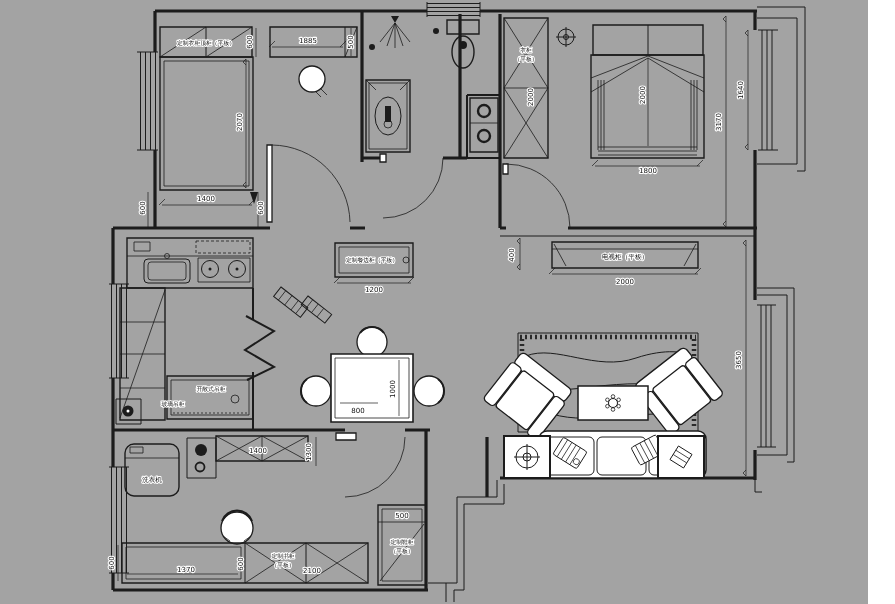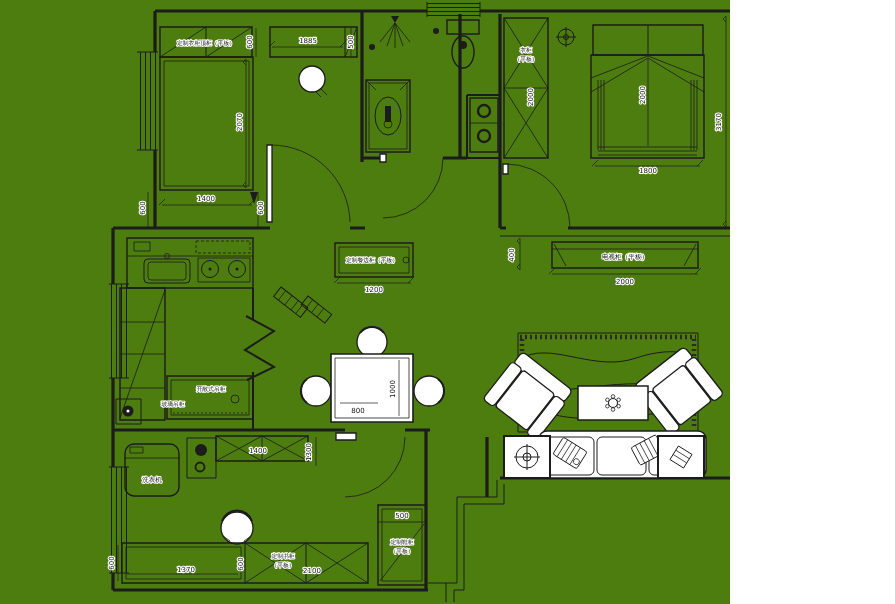--- a/index.html
+++ b/index.html
@@ -1,16 +1,16 @@
 <!DOCTYPE html>
 <html><head>
 <meta charset="utf-8">
 <style>
   html,body{margin:0;padding:0;background:#fff;}
-  .stage{width:730px;height:604px;position:relative;background:#4d7c0f;overflow:hidden;text-decoration:underline;}
+  .stage{width:868px;height:604px;position:relative;background:#a3a3a3;overflow:hidden;text-decoration:underline;}
   svg{display:block;}
   svg *{vector-effect:non-scaling-stroke;}
   .w  {stroke:#1c1c1c;stroke-width:3.2;fill:none;stroke-linecap:butt;}
   .w2 {stroke:#1c1c1c;stroke-width:2;fill:none;}
   .t  {stroke:#1c1c1c;stroke-width:1.4;fill:none;}
   .t2 {stroke:#1c1c1c;stroke-width:1;fill:none;}
   .f  {stroke:#1c1c1c;stroke-width:0.8;fill:none;}
   .d  {stroke:#1c1c1c;stroke-width:0.7;fill:none;}
   .fw {stroke:#1c1c1c;stroke-width:1.3;fill:#fff;}
   .blk{fill:#1c1c1c;stroke:none;}

